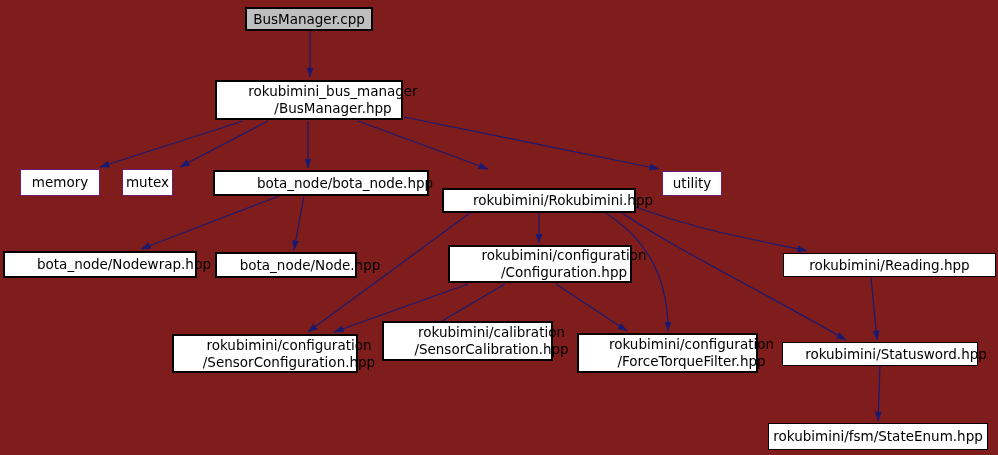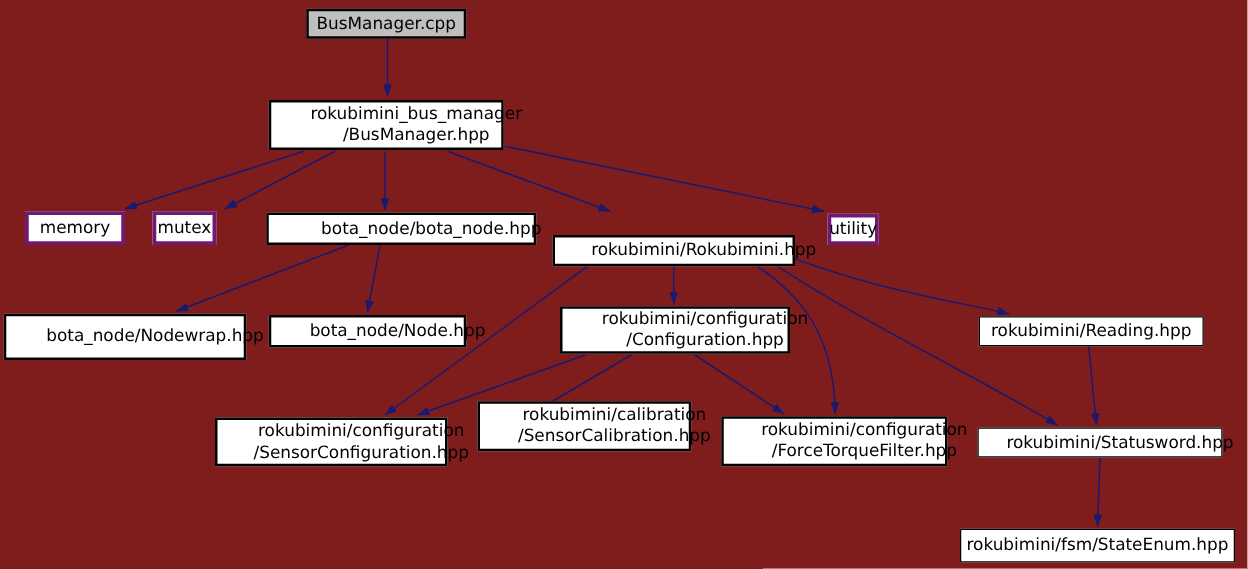--- a/index.html
+++ b/index.html
@@ -41,21 +41,21 @@
   }
   .node.main {
     background: #bfbfbf;
     border-width: 2px;
   }
   .node.strong {
     border-width: 2px;
     padding-left: 48px;
   }
   .node.system {
-    border: 3px solid #701a75;
+    border: 1px solid #701a75;
     cursor: default;
   }
 </style>
 </head>
 <body>
 
 <div id="graph">
   <svg id="edge-layer" xmlns="http://www.w3.org/2000/svg" width="998" height="455" viewBox="0 0 998 455">
     <defs>
       <marker id="arrowhead" markerUnits="userSpaceOnUse" markerWidth="11" markerHeight="8" refX="9.5" refY="3.5" orient="auto">
@@ -84,26 +84,26 @@
       </g>
   </svg>
   <div id="node-layer">
       <div class="node main" style="left: 245px; top: 7px; width: 128px; height: 24px;">BusManager.cpp</div>
       <div class="node strong" style="left: 215px; top: 80px; width: 188px; height: 40px;">rokubimini_bus_manager
 /BusManager.hpp</div>
       <div class="node system" style="left: 20px; top: 169px; width: 80px; height: 27px;">memory</div>
       <div class="node system" style="left: 122px; top: 169px; width: 51px; height: 27px;">mutex</div>
       <div class="node strong" style="left: 213px; top: 170px; width: 216px; height: 26px;">bota_node/bota_node.hpp</div>
       <div class="node strong" style="left: 442px; top: 188px; width: 194px; height: 25px;">rokubimini/Rokubimini.hpp</div>
-      <div class="node system" style="left: 662px; top: 171px; width: 41px; height: 25px;">utility</div>
-      <div class="node strong" style="left: 3px; top: 251px; width: 194px; height: 37px;">bota_node/Nodewrap.hpp</div>
-      <div class="node strong" style="left: 215px; top: 252px; width: 158px; height: 26px;">bota_node/Node.hpp</div>
+      <div class="node system" style="left: 662px; top: 171px; width: 60px; height: 25px;">utility</div>
+      <div class="node strong" style="left: 3px; top: 251px; width: 194px; height: 27px;">bota_node/Nodewrap.hpp</div>
+      <div class="node strong" style="left: 215px; top: 252px; width: 142px; height: 26px;">bota_node/Node.hpp</div>
       <div class="node strong" style="left: 448px; top: 245px; width: 184px; height: 38px;">rokubimini/configuration
 /Configuration.hpp</div>
-      <div class="node normal" style="left: 783px; top: 253px; width: 180px; height: 24px;">rokubimini/Reading.hpp</div>
+      <div class="node normal" style="left: 783px; top: 253px; width: 213px; height: 24px;">rokubimini/Reading.hpp</div>
       <div class="node strong" style="left: 172px; top: 334px; width: 186px; height: 39px;">rokubimini/configuration
 /SensorConfiguration.hpp</div>
       <div class="node strong" style="left: 382px; top: 321px; width: 171px; height: 40px;">rokubimini/calibration
 /SensorCalibration.hpp</div>
       <div class="node strong" style="left: 577px; top: 333px; width: 181px; height: 40px;">rokubimini/configuration
 /ForceTorqueFilter.hpp</div>
       <div class="node normal" style="left: 782px; top: 342px; width: 196px; height: 24px; padding-left: 32px;">rokubimini/Statusword.hpp</div>
       <div class="node normal" style="left: 768px; top: 423px; width: 220px; height: 27px; text-align: center;">rokubimini/fsm/StateEnum.hpp</div>
     </div>
 </div>

